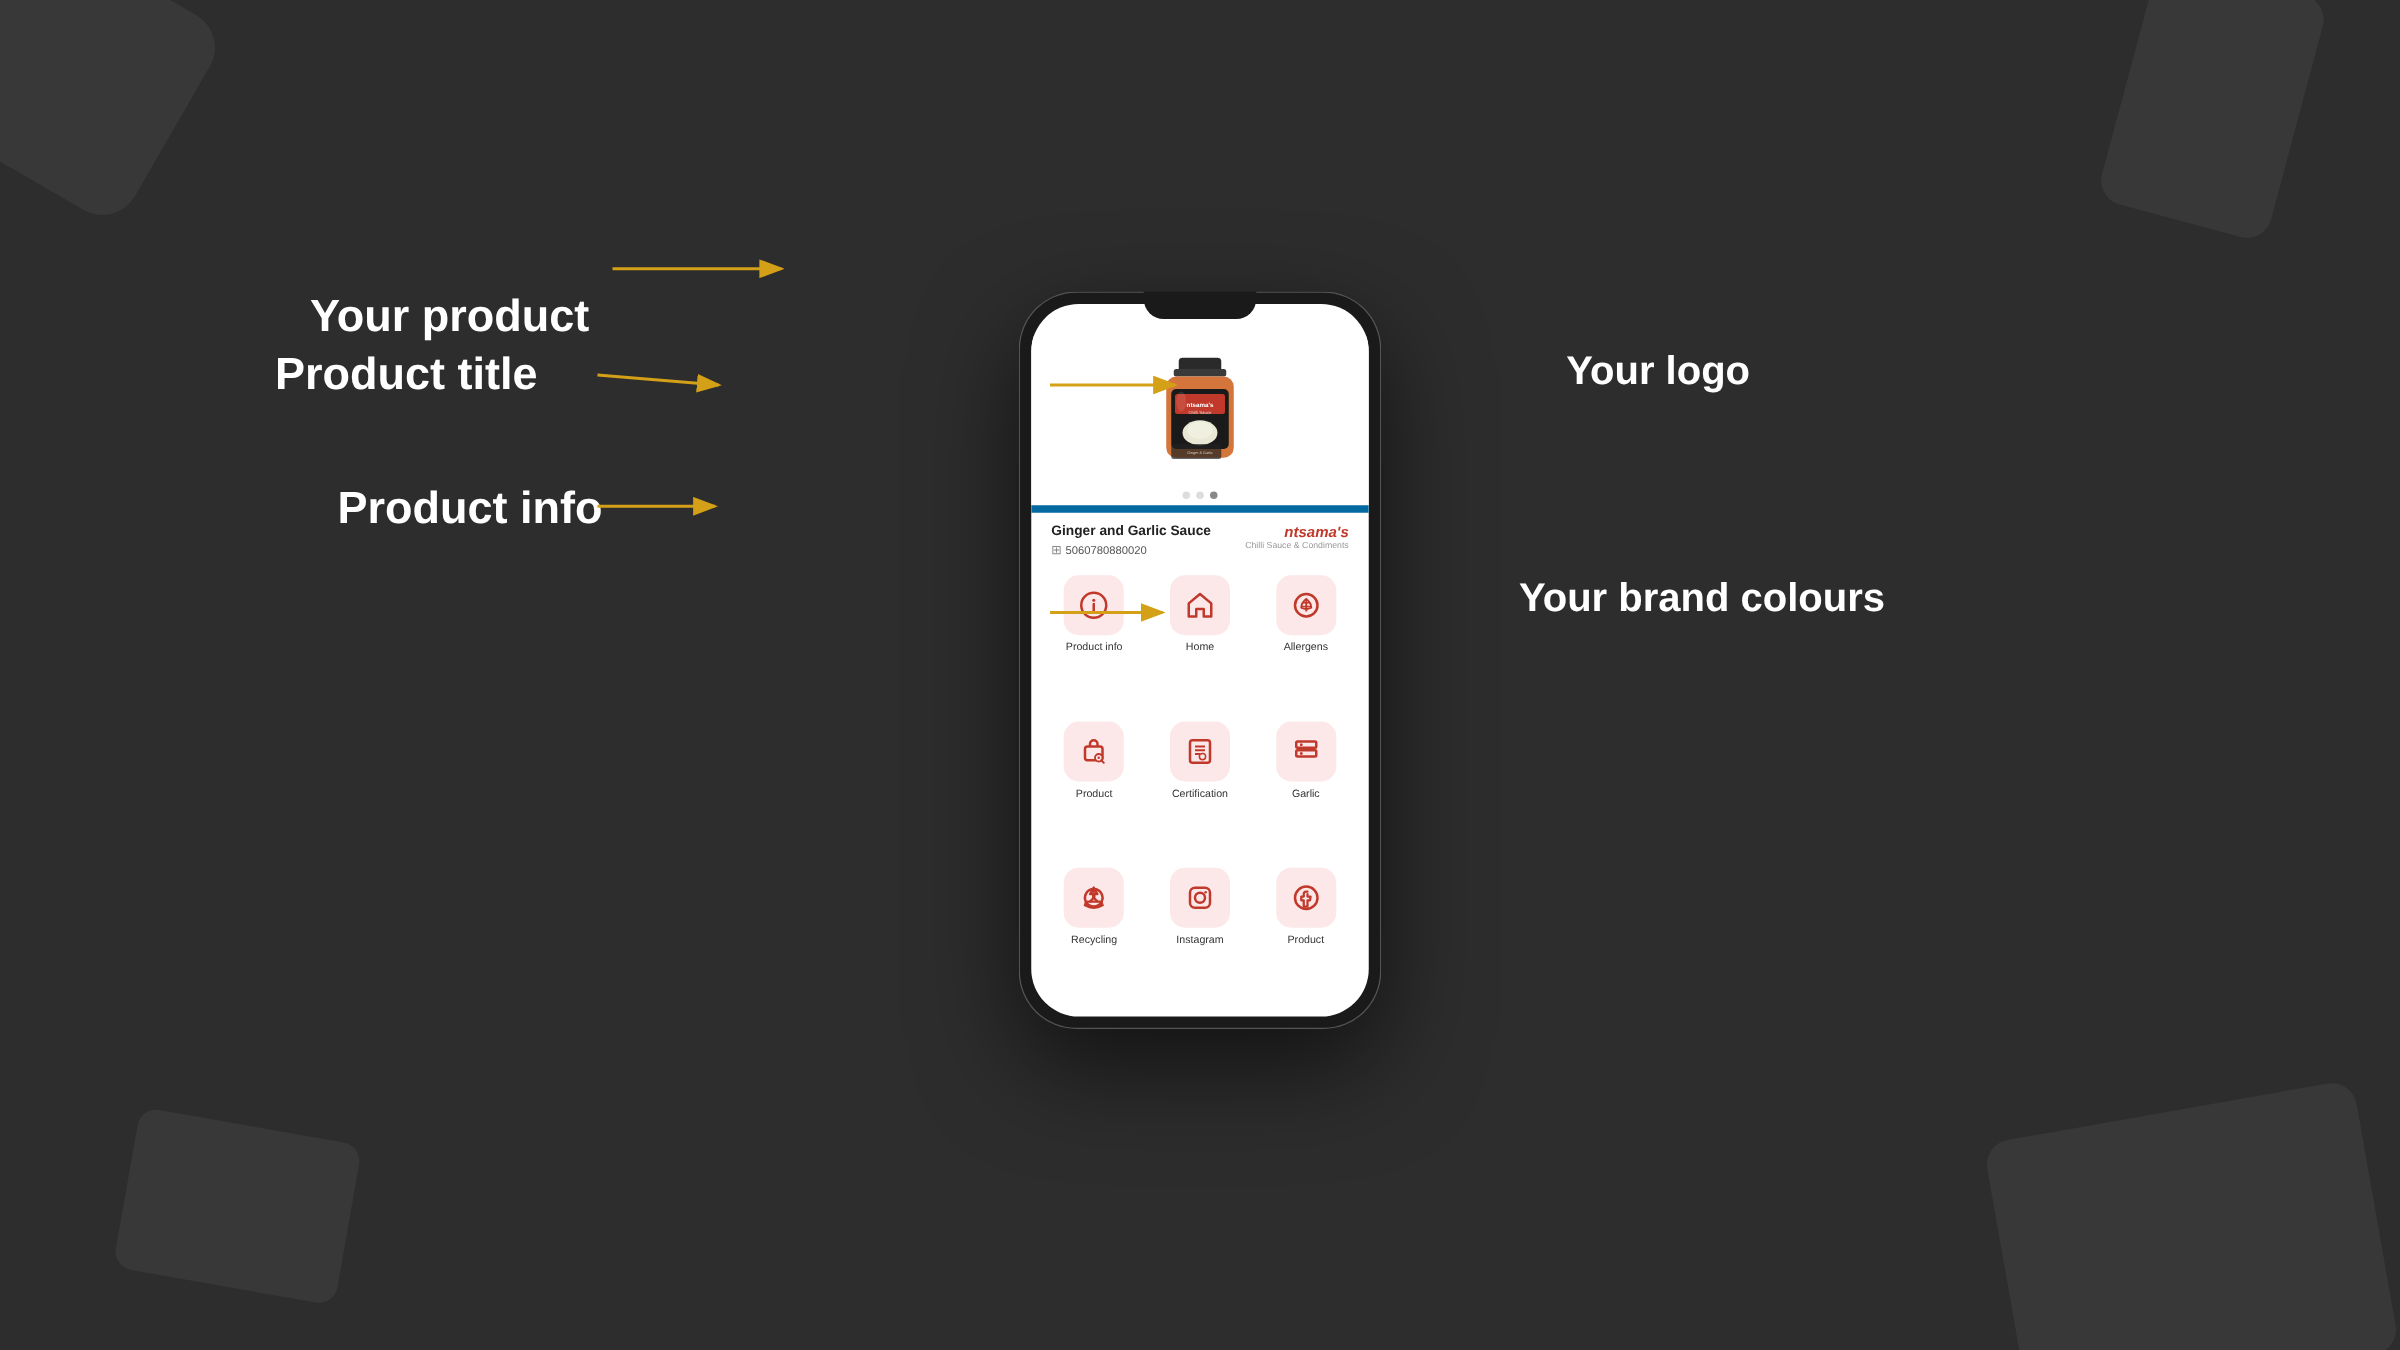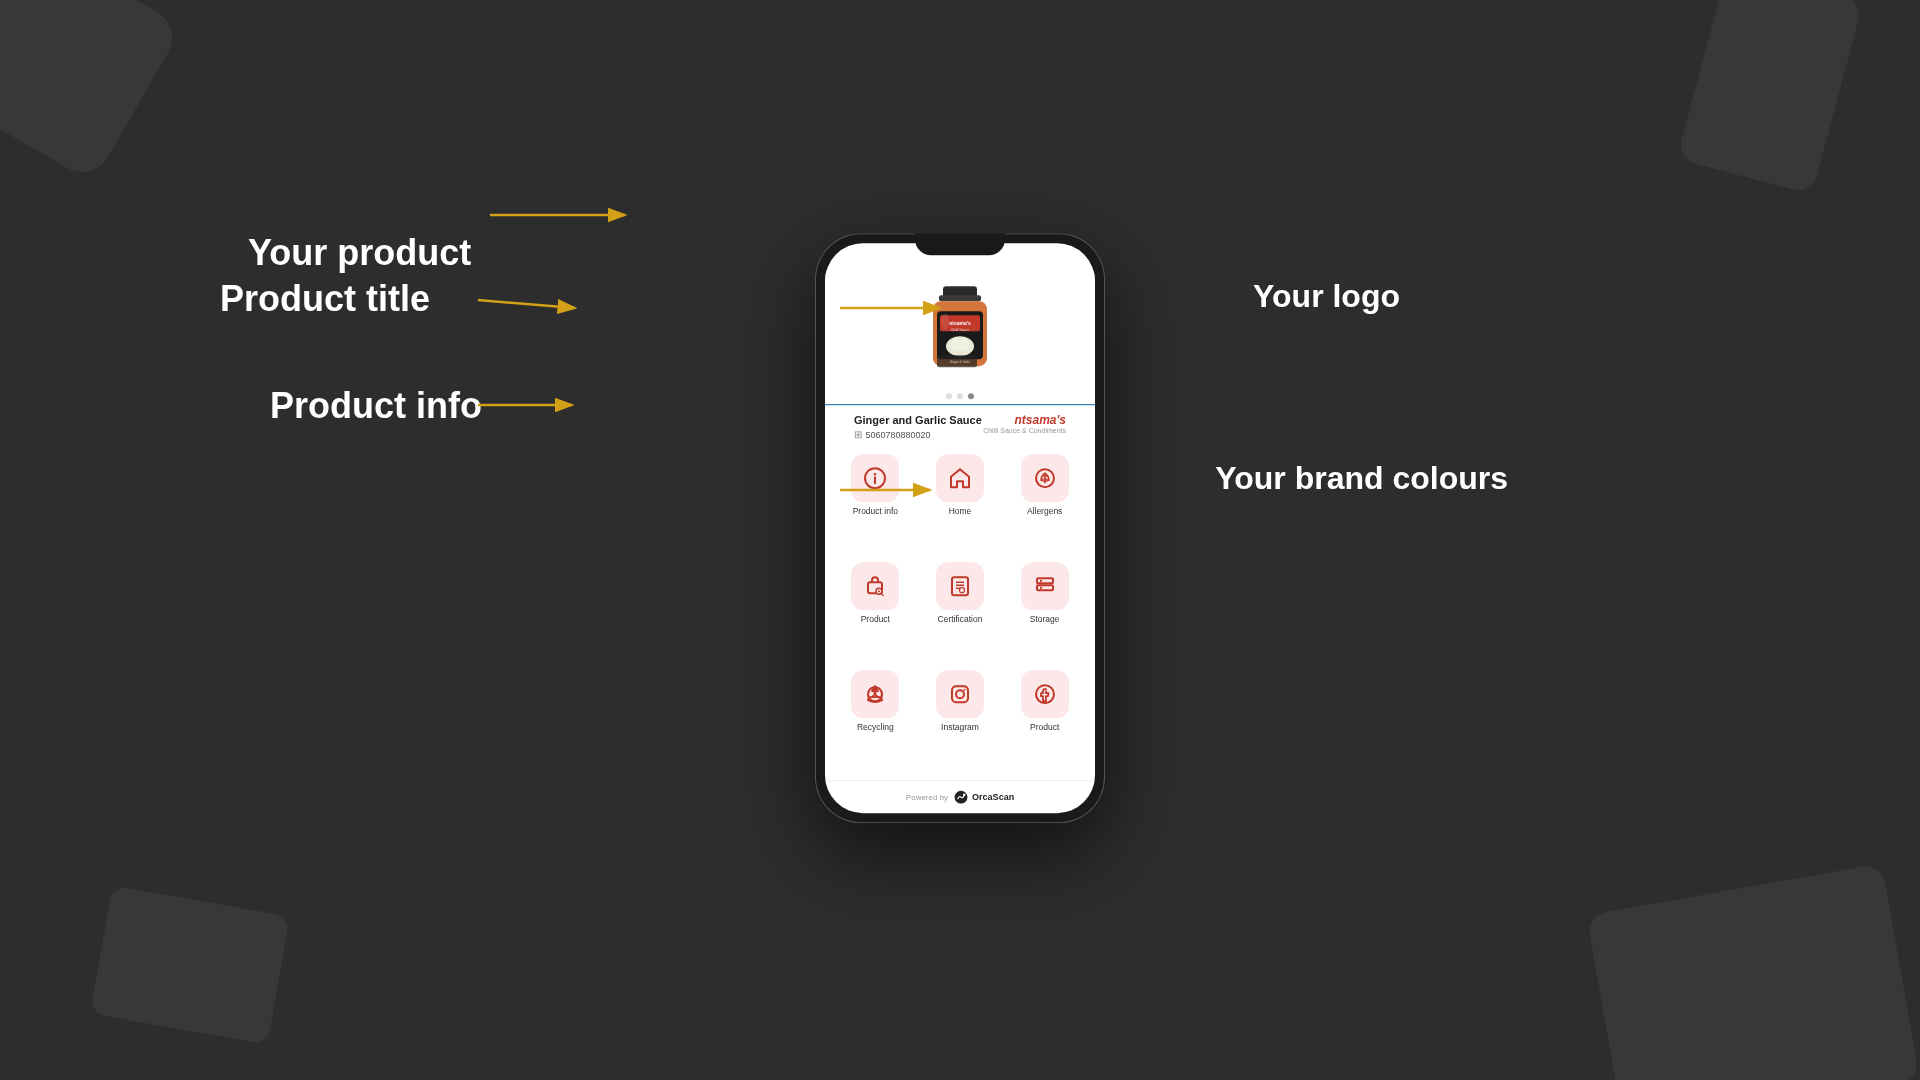--- a/index.html
+++ b/index.html
@@ -156,22 +156,22 @@
 
     .dot.active {
       background: #888;
     }
 
     
     .product-info-bar {
       display: flex;
       align-items: flex-start;
       justify-content: space-between;
-      padding: 8px 29px 4px;
-      border-top: 1px solid #0369a1;
+      padding: 8px 16px 4px;
+      border-top: 6px solid #0369a1;
     }
 
     .product-name-section {
       flex: 1;
     }
 
     .product-name {
       font-size: 11px;
       font-weight: 700;
       color: #222;
@@ -447,21 +447,21 @@
             <div class="icon-circle">
               <svg width="24" height="24" viewBox="0 0 24 24" fill="none">
                 <rect x="4" y="4" width="16" height="5" rx="1" stroke="#c0392b" stroke-width="2"></rect>
                 <rect x="4" y="11" width="16" height="5" rx="1" stroke="#c0392b" stroke-width="2"></rect>
                 <line x1="8" y1="6.5" x2="8" y2="6.5" stroke="#c0392b" stroke-width="2" stroke-linecap="round"></line>
                 <line x1="8" y1="13.5" x2="8" y2="13.5" stroke="#c0392b" stroke-width="2" stroke-linecap="round"></line>
                 <circle cx="8" cy="6.5" r="1" fill="#c0392b"></circle>
                 <circle cx="8" cy="13.5" r="1" fill="#c0392b"></circle>
               </svg>
             </div>
-            <span class="icon-label">Storage</span>
+            <span class="icon-label">Garlic</span>
           </div>
 
           <div class="icon-item">
             <div class="icon-circle">
               <svg width="24" height="24" viewBox="0 0 24 24" fill="none">
                 <path d="M12 4L9 9h2.5v3.5L9 15" stroke="#c0392b" stroke-width="1.8" stroke-linecap="round" stroke-linejoin="round"></path>
                 <path d="M12 4L15 9h-2.5v3.5L15 15" stroke="#c0392b" stroke-width="1.8" stroke-linecap="round" stroke-linejoin="round"></path>
                 <path d="M7 15H17" stroke="#c0392b" stroke-width="1.8" stroke-linecap="round"></path>
                 <path d="M5 18 Q12 22 19 18" stroke="#c0392b" stroke-width="1.8" fill="none" stroke-linecap="round"></path>
                 <text x="12" y="20" text-anchor="middle" fill="#c0392b" font-size="0"></text>
@@ -497,28 +497,17 @@
               <svg width="24" height="24" viewBox="0 0 24 24" fill="none">
                 <circle cx="12" cy="12" r="9" stroke="#c0392b" stroke-width="2"></circle>
                 <path d="M13 7h-1a2 2 0 00-2 2v2H8v3h2v5h3v-5h2l.5-3H13V9" stroke="#c0392b" stroke-width="1.8" stroke-linecap="round" stroke-linejoin="round"></path>
               </svg>
             </div>
             <span class="icon-label">Product</span>
           </div>
 
         </div>
 
-        <div class="phone-footer">
-          <span class="powered-by">Powered by</span>
-          <div class="orcascan-logo">
-            <svg class="orca-icon" viewBox="0 0 20 20">
-              <ellipse cx="10" cy="10" rx="8" ry="8" fill="#222"></ellipse>
-              <path d="M6 12 Q8 8 10 10 Q12 12 14 8" stroke="white" stroke-width="1.5" fill="none" stroke-linecap="round"></path>
-              <circle cx="14" cy="7" r="1.5" fill="white"></circle>
-            </svg>
-            <span>OrcaScan</span>
-          </div>
-        </div>
 
       </div>
     </div>
   </div>
 </div>
 
 </body></html>

